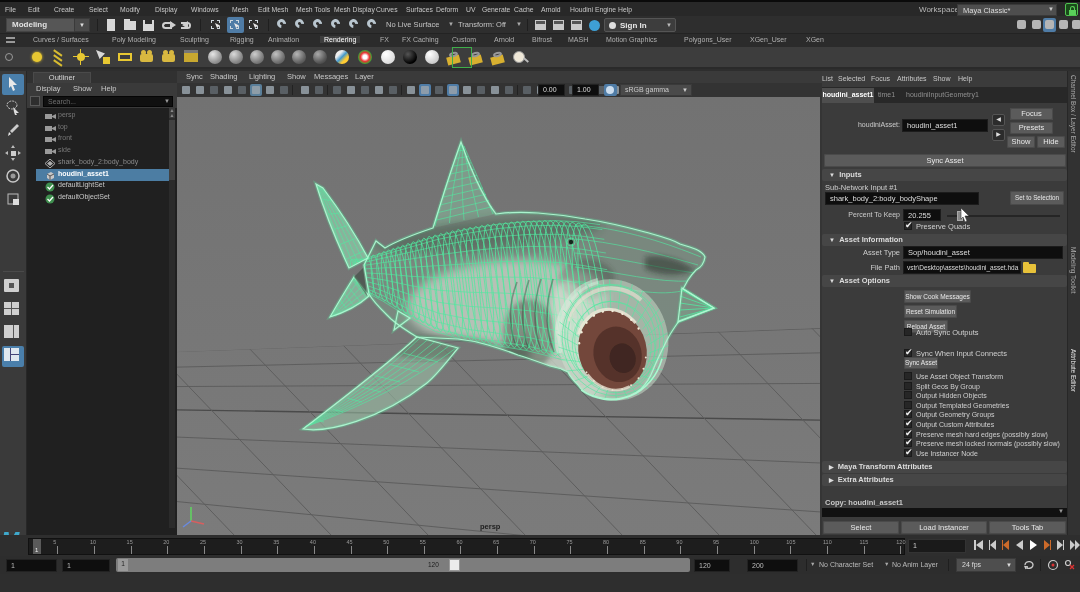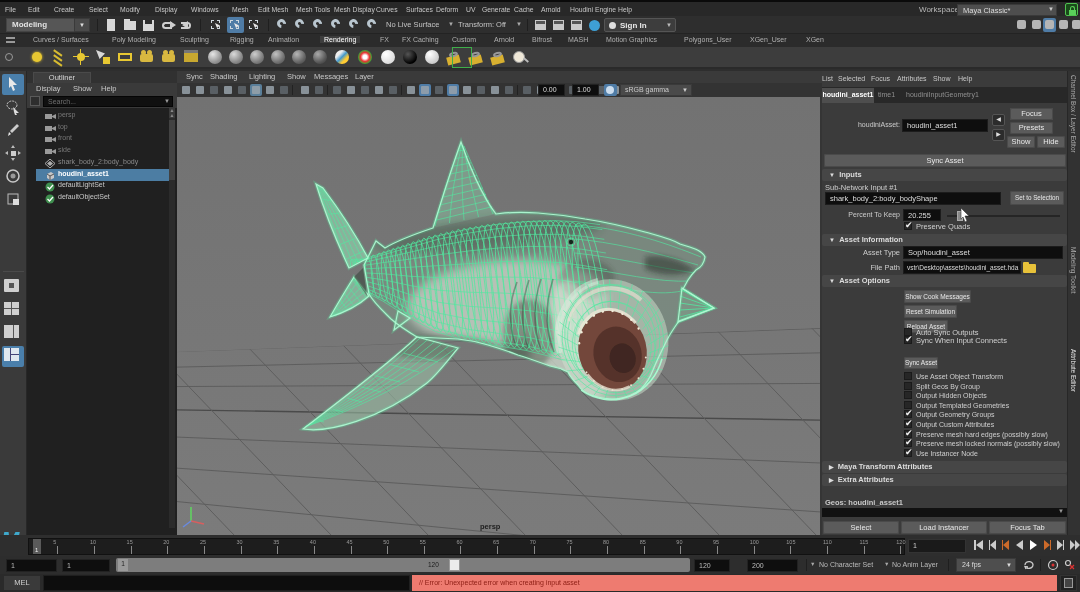--- a/index.html
+++ b/index.html
@@ -823,21 +823,21 @@
       <div style="position: absolute; left: 170px; top: 43px; width: 13px; height: 12px; background: rgb(44, 44, 44); border: 1px solid rgb(85, 85, 85); border-radius: 2px; color: rgb(221, 221, 221); font-size: 6px; text-align: center;">◀</div>
       <div style="position: absolute; left: 170px; top: 58px; width: 13px; height: 12px; background: rgb(44, 44, 44); border: 1px solid rgb(85, 85, 85); border-radius: 2px; color: rgb(221, 221, 221); font-size: 6px; text-align: center;">▶</div>
       <div class="btn" style="position: absolute; left: 188px; top: 37px; width: 43px; height: 12px;"></div>
       <div class="btn" style="position: absolute; left: 188px; top: 37px; width: 43px; height: 12px; line-height: 12px;">Focus</div>
       <div class="btn" style="position: absolute; left: 188px; top: 51px; width: 43px; height: 12px; line-height: 12px;">Presets</div>
       <div class="btn" style="position: absolute; left: 185px; top: 65px; width: 28px; height: 12px; line-height: 12px;">Show</div>
       <div class="btn" style="position: absolute; left: 215px; top: 65px; width: 28px; height: 12px; line-height: 12px;">Hide</div>
       <div class="btn" style="position: absolute; left: 2px; top: 83px; width: 242px; height: 13px; line-height: 13px;">Sync Asset</div>
       <div class="hdr" style="position: absolute; left: 0px; top: 98px; width: 245px; height: 12px; line-height: 12px; padding-left: 7px;"><span style="font-size:6px;">▼</span>&nbsp;&nbsp;<b>Inputs</b></div>
       <div style="position: absolute; left: 3px; top: 112px; font-size: 7.5px; color: rgb(204, 204, 204);">Sub-Network Input #1</div>
-      <div style="position: absolute; left: 3px; top: 121px; width: 176px; height: 13px; background: rgb(14, 14, 14); border: 1px solid rgb(28, 28, 28); color: rgb(221, 221, 221); font-size: 7.5px; padding: 1px 0px 0px 4px;">shark_body_2:body_bodyShape</div>
+      <div style="position: absolute; left: 3px; top: 121px; width: 154px; height: 13px; background: rgb(14, 14, 14); border: 1px solid rgb(28, 28, 28); color: rgb(221, 221, 221); font-size: 7.5px; padding: 1px 0px 0px 4px;">shark_body_2:body_bodyShape</div>
       <div class="btn" style="position: absolute; left: 188px; top: 120px; width: 54px; height: 14px; line-height: 14px; font-size: 6.3px;">Set to Selection</div>
       <div style="position: absolute; left: 18px; top: 140px; width: 60px; font-size: 7px; color: rgb(204, 204, 204); text-align: right; white-space: nowrap;">Percent To Keep</div>
       <div style="position: absolute; left: 81px; top: 138px; width: 38px; height: 12px; background: rgb(14, 14, 14); border: 1px solid rgb(28, 28, 28); color: rgb(221, 221, 221); font-size: 7.5px; padding: 1px 0px 0px 4px;">20.255</div>
       <div style="position: absolute; left: 125px; top: 144px; width: 113px; height: 2px; background: rgb(37, 37, 37);"></div>
       <div style="position: absolute; left: 135px; top: 140px; width: 6px; height: 10px; background: rgb(138, 138, 138); border: 1px solid rgb(170, 170, 170);"></div>
       <div style="position: absolute; left: 137px; top: 137px; width: 12px; height: 14px;">
         <svg width="12" height="14">
           <path d="M2 0 L10 8 L6 8 L8 13 L6 14 L4 9 L2 11 Z" fill="#fff" stroke="#333" stroke-width="0.6"></path>
         </svg>
       </div>
@@ -848,41 +848,41 @@
       <div style="position: absolute; left: 30px; top: 192px; width: 48px; font-size: 7.5px; color: rgb(204, 204, 204); text-align: right;">File Path</div>
       <div style="position: absolute; left: 81px; top: 190px; width: 118px; height: 13px; background: rgb(14, 14, 14); border: 1px solid rgb(28, 28, 28); color: rgb(221, 221, 221); font-size: 6.5px; padding: 2px 0px 0px 3px;">vstr\Desktop\assets\houdini_asset.hda</div>
       <div style="position: absolute; left: 201px; top: 191px; width: 13px; height: 11px;">
         <div style="position:absolute;left:0;top:2px;width:13px;height:9px;background:#e8c23a;border-radius:1px;"></div>
         <div style="position:absolute;left:0;top:0px;width:6px;height:4px;background:#e8c23a;border-radius:1px;"></div>
       </div>
       <div class="hdr" style="position: absolute; left: 0px; top: 204px; width: 245px; height: 12px; line-height: 12px; padding-left: 7px;"><span style="font-size:6px;">▼</span>&nbsp;&nbsp;<b>Asset Options</b></div>
       <div class="btn" style="position: absolute; left: 82px; top: 219px; width: 67px; height: 13px; line-height: 13px; font-size: 6.5px;">Show Cook Messages</div>
       <div class="btn" style="position: absolute; left: 82px; top: 234px; width: 53px; height: 13px; line-height: 13px; font-size: 6.5px;">Reset Simulation</div>
       <div class="btn" style="position: absolute; left: 82px; top: 249px; width: 44px; height: 13px; line-height: 13px; font-size: 6.5px;">Reload Asset</div>
-      <div class="chkrow" style="position: absolute; left: 82px; top: 265px;"><span class="cb on"></span>Sync When Input Connects</div>
+      <div class="chkrow" style="position: absolute; left: 82px; top: 278px;"><span class="cb on"></span>Sync When Input Connects</div>
       <div class="chkrow" style="position: absolute; left: 82px; top: 257px;"><span class="cb"></span>Auto Sync Outputs</div>
       <div class="btn" style="position: absolute; left: 82px; top: 286px; width: 34px; height: 12px; line-height: 12px; font-size: 6.5px;">Sync Asset</div>
       <div class="chkrow" style="position: absolute; left: 82px; top: 301px; font-size: 7px;"><span class="cb"></span>Use Asset Object Transform</div>
       <div class="chkrow" style="position: absolute; left: 82px; top: 310.6px; font-size: 7px;"><span class="cb"></span>Split Geos By Group</div>
       <div class="chkrow" style="position: absolute; left: 82px; top: 320.2px; font-size: 7px;"><span class="cb"></span>Output Hidden Objects</div>
       <div class="chkrow" style="position: absolute; left: 82px; top: 329.8px; font-size: 7px;"><span class="cb"></span>Output Templated Geometries</div>
       <div class="chkrow" style="position: absolute; left: 82px; top: 339.4px; font-size: 7px;"><span class="cb on"></span>Output Geometry Groups</div>
       <div class="chkrow" style="position: absolute; left: 82px; top: 349px; font-size: 7px;"><span class="cb on"></span>Output Custom Attributes</div>
       <div class="chkrow" style="position: absolute; left: 82px; top: 358.6px; font-size: 7px;"><span class="cb on"></span>Preserve mesh hard edges (possibly slow)</div>
       <div class="chkrow" style="position: absolute; left: 82px; top: 368.2px; font-size: 7px;"><span class="cb on"></span>Preserve mesh locked normals (possibly slow)</div>
       <div class="chkrow" style="position: absolute; left: 82px; top: 377.8px; font-size: 7px;"><span class="cb on"></span>Use Instancer Node</div>
       <div class="hdr" style="position: absolute; left: 0px; top: 390px; width: 245px; height: 12px; line-height: 12px; padding-left: 7px;"><span style="font-size:6px;">▶</span>&nbsp;&nbsp;<b>Maya Transform Attributes</b></div>
       <div class="hdr" style="position: absolute; left: 0px; top: 403px; width: 245px; height: 12px; line-height: 12px; padding-left: 7px;"><span style="font-size:6px;">▶</span>&nbsp;&nbsp;<b>Extra Attributes</b></div>
-      <div style="position: absolute; left: 3px; top: 427px; font-size: 7.5px; color: rgb(200, 200, 200);"><b>Geos:  houdini_asset1</b></div>
+      <div style="position: absolute; left: 3px; top: 427px; font-size: 7.5px; color: rgb(200, 200, 200);"><b>Copy:  houdini_asset1</b></div>
       <div style="position: absolute; left: 0px; top: 437px; width: 245px; height: 9px; background: rgb(17, 17, 17);">
         <span style="position:absolute;right:3px;top:0px;color:#999;font-size:6px;">▼</span>
       </div>
       <div class="btn" style="position: absolute; left: 1px; top: 450px; width: 76px; height: 13px; line-height: 13px;">Select</div>
       <div class="btn" style="position: absolute; left: 79px; top: 450px; width: 86px; height: 13px; line-height: 13px;">Load Instancer</div>
-      <div class="btn" style="position: absolute; left: 167px; top: 450px; width: 77px; height: 13px; line-height: 13px;">Focus Tab</div>
+      <div class="btn" style="position: absolute; left: 167px; top: 450px; width: 77px; height: 13px; line-height: 13px;">Tools Tab</div>
     </div>
 
   <div class="abs" style="left:1067px;top:71px;width:13px;height:464px;background:#323232;border-left:1px solid #272727;">
     <div class="abs" style="left:2px;top:4px;color:#aaa;font-size:6.5px;writing-mode:vertical-rl;white-space:nowrap;">Channel Box / Layer Editor</div>
     <div class="abs" style="left:2px;top:176px;color:#aaa;font-size:6.5px;writing-mode:vertical-rl;white-space:nowrap;">Modeling Toolkit</div>
     <div class="abs" style="left:2px;top:278px;color:#e2e2e2;font-size:6.5px;writing-mode:vertical-rl;white-space:nowrap;">Attribute Editor</div>
   </div>
 
   <div class="abs" style="left:0;top:535px;width:1080px;height:21px;background:#2e2e2e;" id="timeslider">
       <div style="position: absolute; left: 28px; top: 3px; width: 877px; height: 17px; background: rgb(29, 29, 29); border: 1px solid rgb(17, 17, 17);"></div>
@@ -1008,24 +1008,14 @@
         </svg>
       </div>
       <div style="position: absolute; left: 1063px; top: 3px; width: 14px; height: 12px;">
         <svg width="14" height="12">
           <circle cx="5" cy="4" r="2.5" stroke="#ccc" fill="none" stroke-width="1.2"></circle>
           <path d="M7 6 L11 10 M11 6 L7 10" stroke="#d33" stroke-width="1.3"></path>
         </svg>
       </div>
     </div>
 
-  <div class="abs" style="left:0;top:574px;width:1080px;height:18px;background:#2a2a2a;" id="cmdline">
-    <div class="abs" style="left:4px;top:2px;width:36px;height:14px;background:#3a3a3a;color:#d0d0d0;font-size:7.5px;text-align:center;line-height:14px;">MEL</div>
-    <div class="abs" style="left:43px;top:1px;width:367px;height:16px;background:#0d0d0d;border:1px solid #1f1f1f;"></div>
-    <div class="abs" style="left:412px;top:1px;width:645px;height:16px;background:#ee7b70;">
-      <span style="position:absolute;left:7px;top:4px;color:#8c1d13;font-size:7px;">// Error: Unexpected error when creating input asset</span>
-    </div>
-    <div class="abs" style="left:1060px;top:1px;width:17px;height:16px;background:#222;border:1px solid #333;">
-      <div style="position:absolute;left:3px;top:2px;width:9px;height:10px;border:1px solid #999;background:#444;"></div>
-    </div>
-  </div>
 
 </div>
 
 </body></html>

